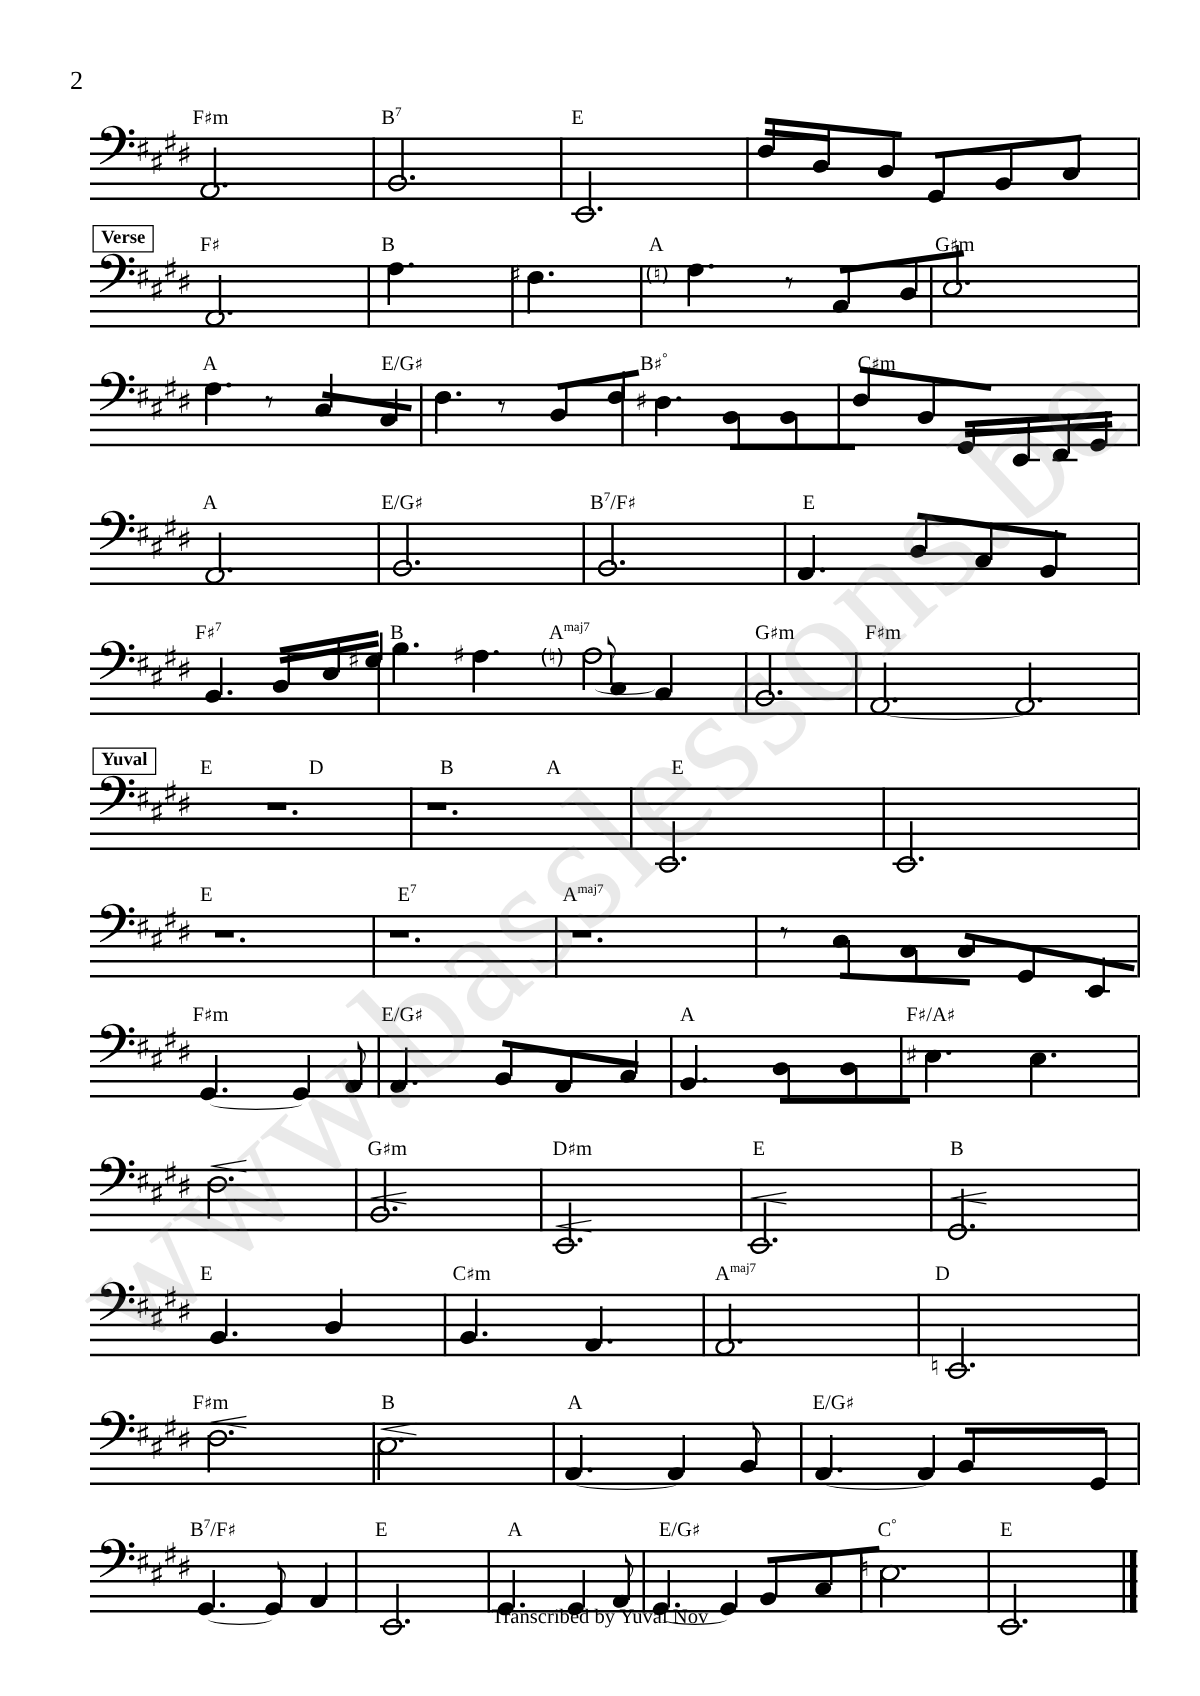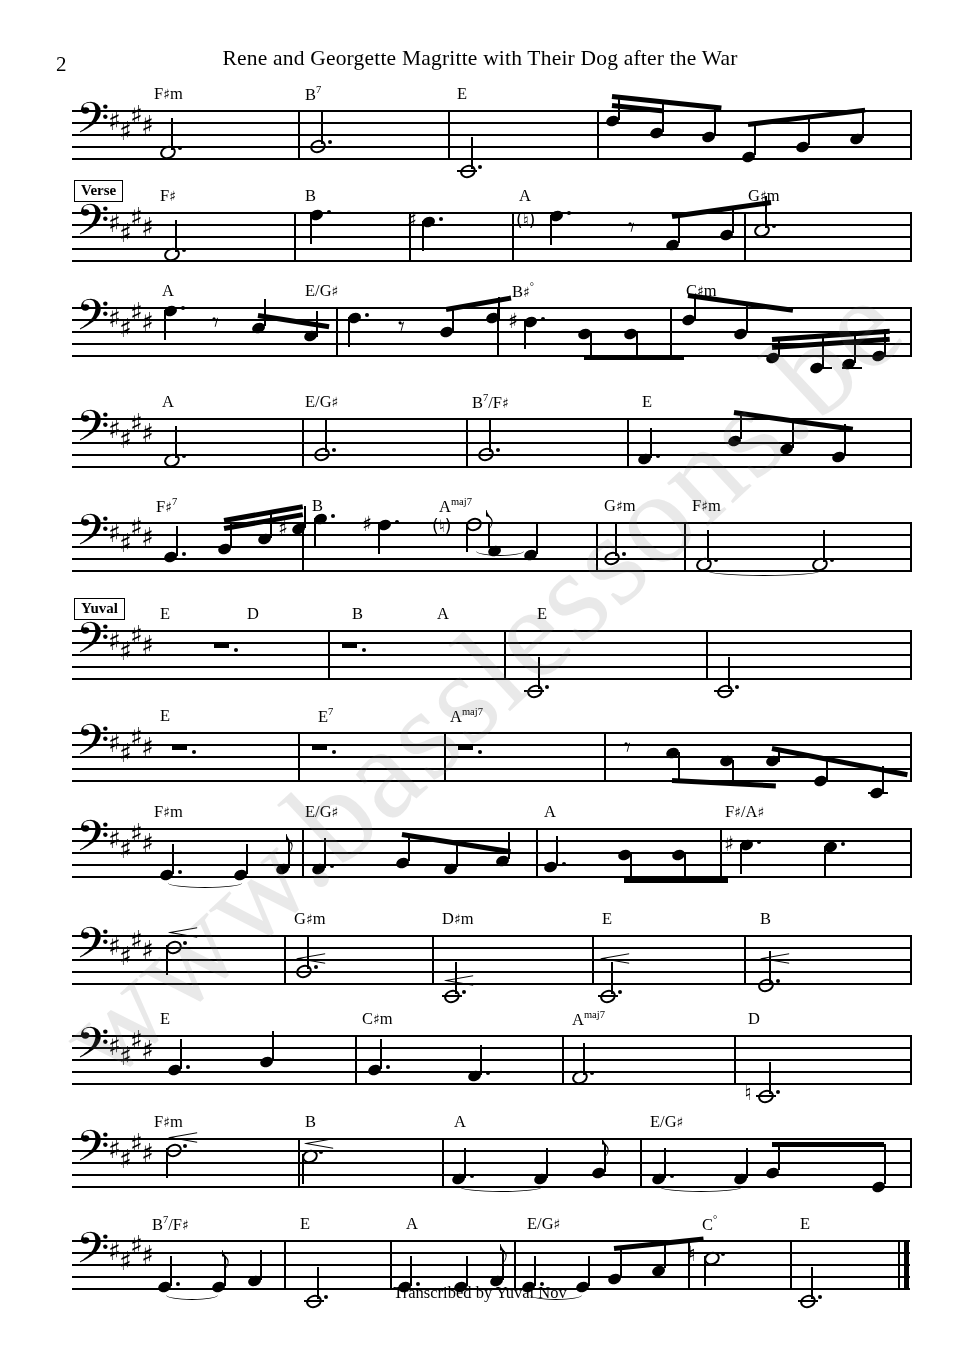--- a/index.html
+++ b/index.html
@@ -218,21 +218,20 @@
 </head>
 <body>
 
 <div class="page">
 
   <div class="watermark">
     <span>www.basslessons.be</span>
   </div>
 
   <div class="page-number">2</div>
-  <div class="title">Rene and Georgette Magritte with Their Dog after the War</div>
   <div class="credit">Transcribed by Yuval Nov</div>
 
   <div class="system" style="top:110px;">
     <div class="staff">
       <div class="line l0"></div>
         <div class="line l1"></div>
         <div class="line l2"></div>
         <div class="line l3"></div>
         <div class="line l4"></div>
     </div>

